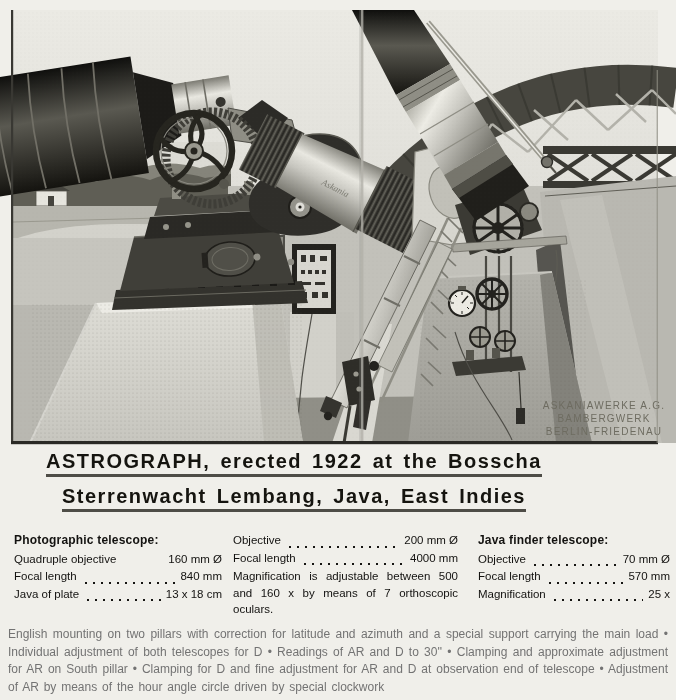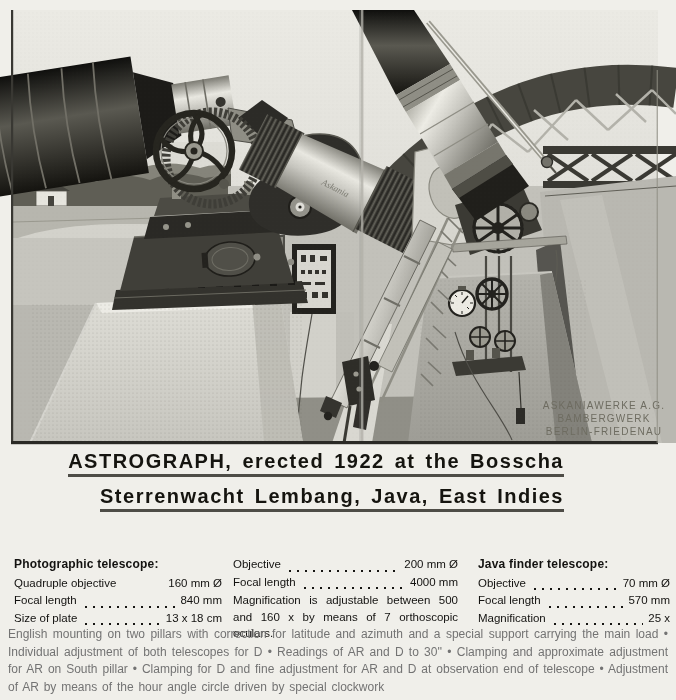--- a/index.html
+++ b/index.html
@@ -9,34 +9,34 @@
     background:#f0efea;
     color:#1b1a17;
     overflow:hidden;
   }
   .stage { position:relative; width:676px; height:700px; }
 
   
   .plate-wrap { position:absolute; left:0; top:0; width:676px; height:445px; }
 
   
-  .title-block { position:absolute; left:0; top:451px; width:564px; text-align:right;padding-left:24px; }
+  .title-block { position:absolute; left:0; top:451px; width:564px; text-align:center;padding-left:24px; }
   .title-line {
     display:inline-block;
     font-size:20px; font-weight:700; letter-spacing:1.5px; word-spacing:3px;
     color:#15140f;
     border-bottom:3px solid #4e4d47;
     padding-bottom:2px;
     line-height:1.05;
   }
   .title-row { line-height:0; }
   .title-row.second { margin-top:9px; }
 
   
-  .specs { position:absolute; top:556px; left:0; width:676px; height:92px; }
+  .specs { position:absolute; top:532px; left:0; width:676px; height:92px; }
   .spec-col { position:absolute; top:0; font-size:11.5px; line-height:17.5px; color:#131210; }
   .spec-col.c1 { left:14px;  width:208px; }
   .spec-col.c2 { left:233px; width:225px; }
   .spec-col.c3 { left:478px; width:192px; }
   .spec-heading { font-weight:700; font-size:12px; letter-spacing:.2px; margin-bottom:1px; white-space:nowrap; }
   .spec-row { display:flex; align-items:baseline; white-space:nowrap; }
   .spec-label { flex:0 0 auto; }
   .spec-value { flex:0 0 auto; }
   .leader {
     flex:1 1 auto; height:12px; margin:0 5px; align-self:flex-end;
@@ -392,21 +392,21 @@
         <span class="spec-label">Quadruple objective</span>
         <span class="leader blank"></span>
         <span class="spec-value">160 mm Ø</span>
       </div>
       <div class="spec-row">
         <span class="spec-label">Focal length</span>
         <span class="leader"></span>
         <span class="spec-value">840 mm</span>
       </div>
       <div class="spec-row">
-        <span class="spec-label">Size of plate</span>
+        <span class="spec-label">Java of plate</span>
         <span class="leader"></span>
         <span class="spec-value">13 x 18 cm</span>
       </div>
     </div>
 
     <div class="spec-col c2">
       <div class="spec-row">
         <span class="spec-label">Objective</span>
         <span class="leader"></span>
         <span class="spec-value">200 mm Ø</span>

